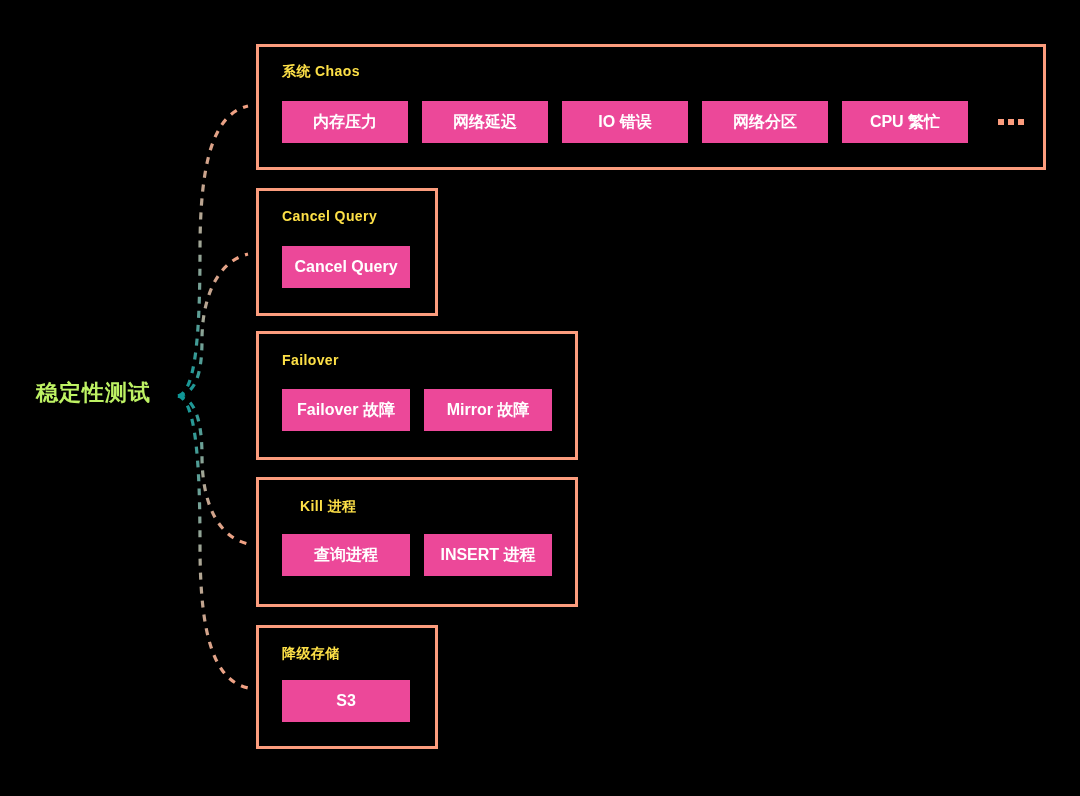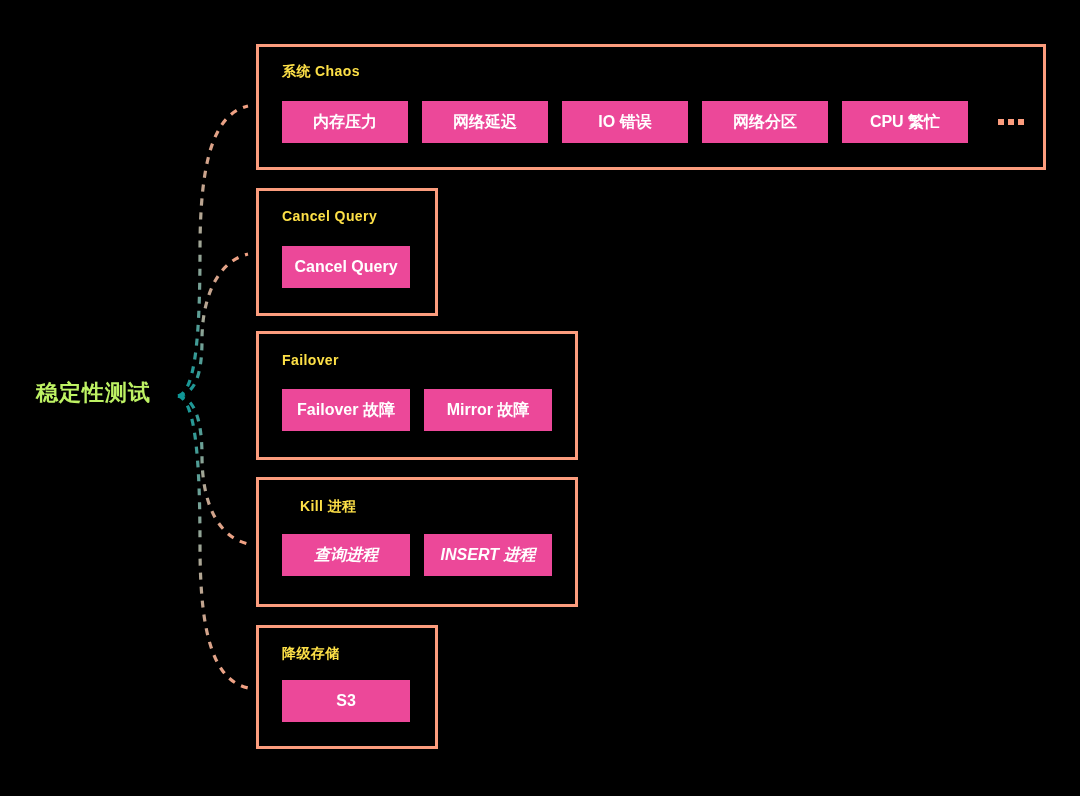--- a/index.html
+++ b/index.html
@@ -95,21 +95,21 @@
 
   
   #box-failover   { left: 256px; top: 331px; width: 322px; height: 129px; }
   #title-failover { left: 282px; top: 352px; }
   #chips-failover { left: 282px; top: 389px; }
   #chips-failover .chip { width: 128px; }
 
   
   #box-kill       { left: 256px; top: 477px; width: 322px; height: 130px; }
   #title-kill     { left: 300px; top: 498px; }
-  #chips-kill     { left: 282px; top: 534px; font-style: italic; }
+  #chips-kill     { left: 282px; top: 534px; }
   #chips-kill .chip { width: 128px; }
 
   
   #box-storage    { left: 256px; top: 625px; width: 182px; height: 124px; }
   #title-storage  { left: 282px; top: 645px; }
   #chips-storage  { left: 282px; top: 680px; border-radius: 14px; }
   #chips-storage .chip { width: 128px; }
 </style>
 </head>
 <body>

